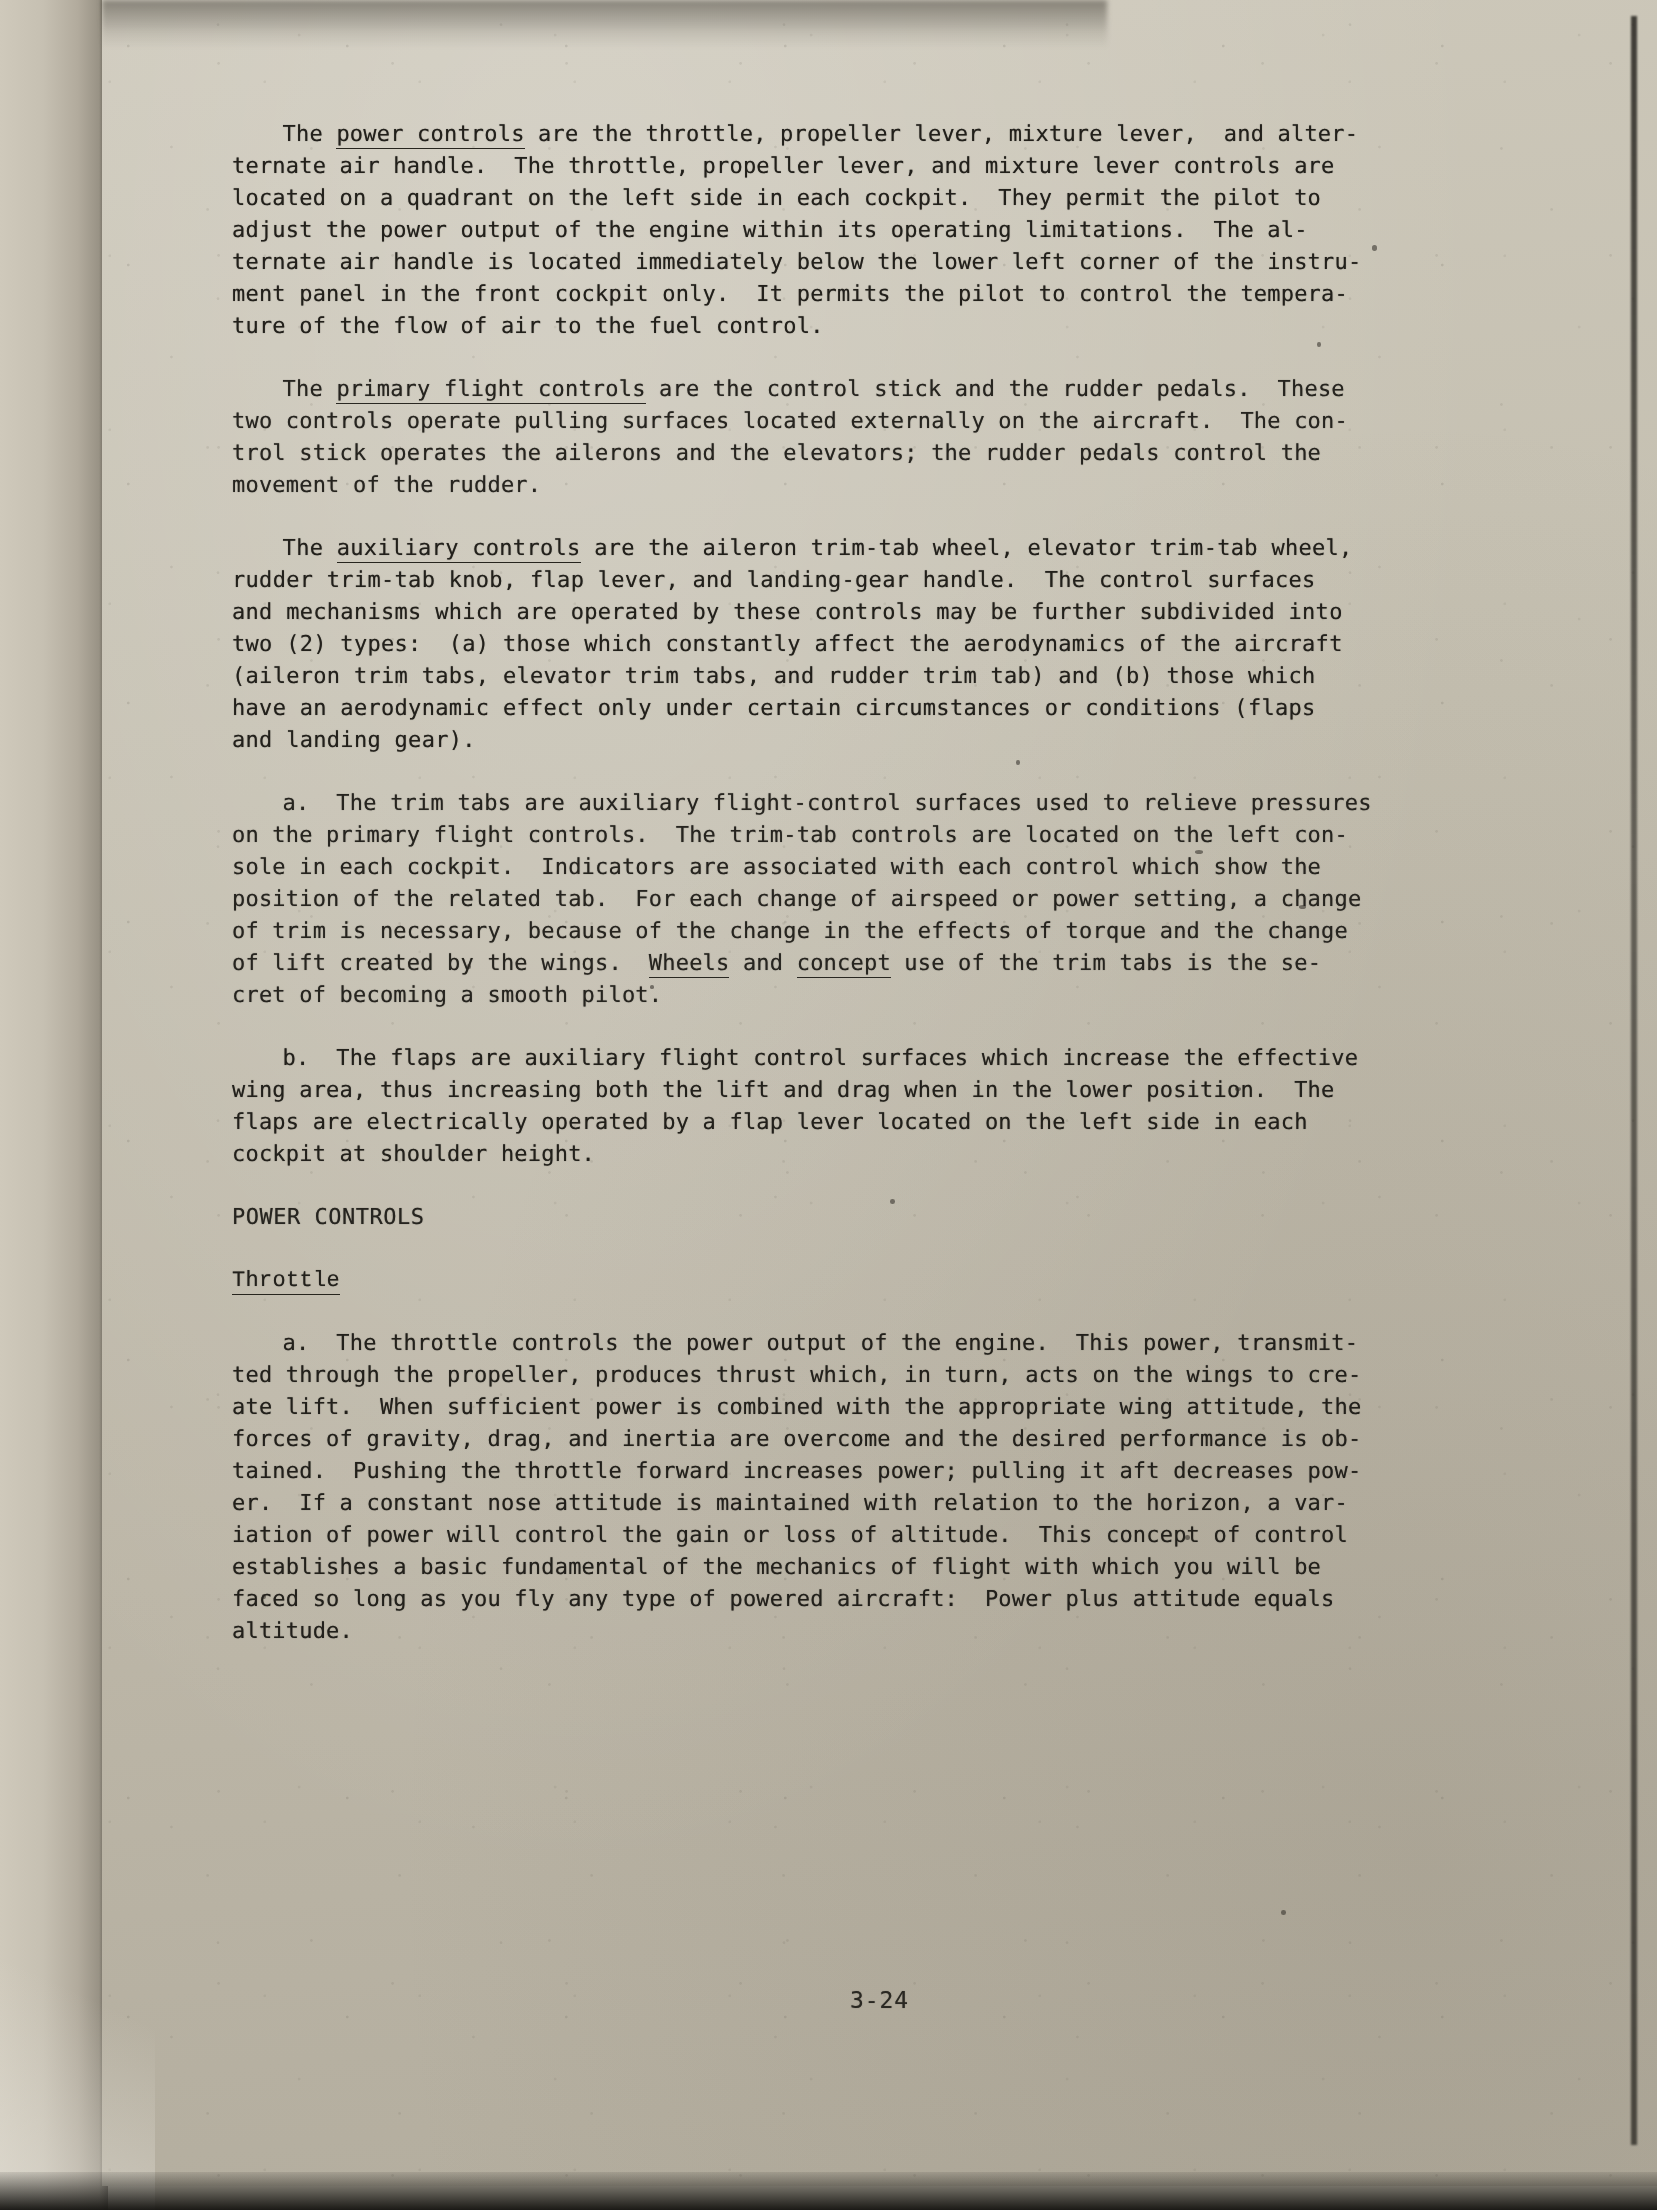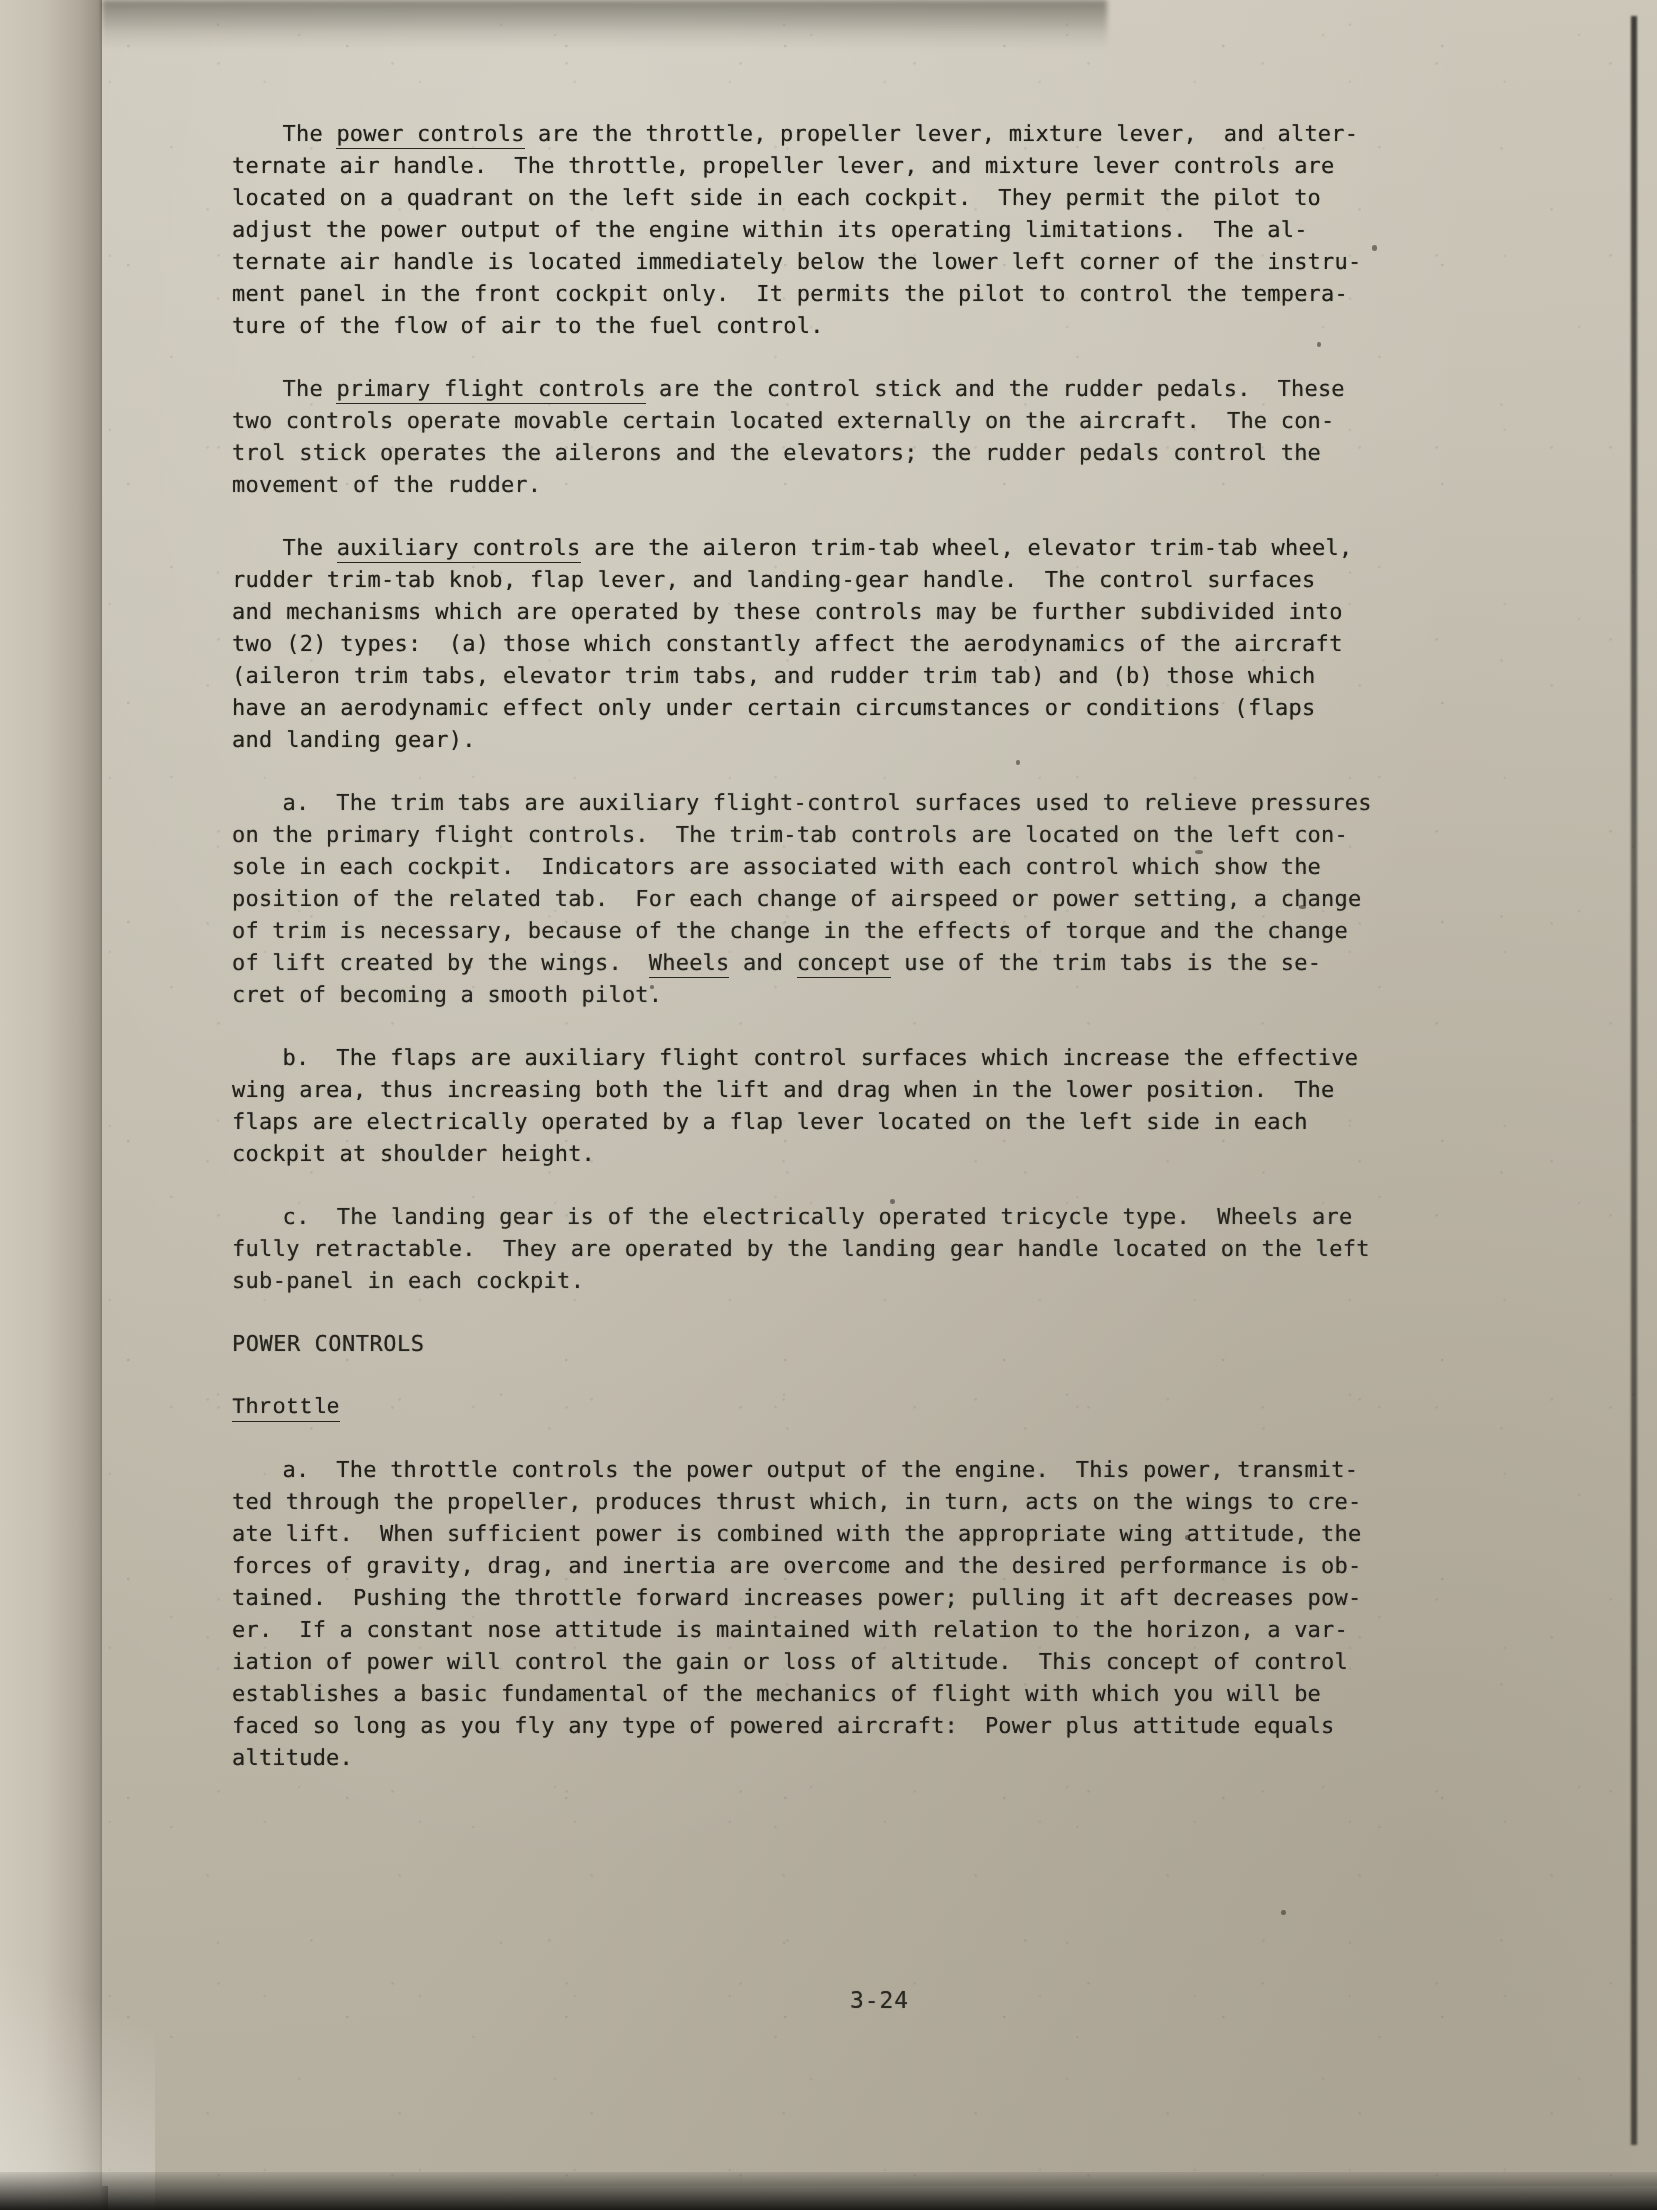--- a/index.html
+++ b/index.html
@@ -167,44 +167,41 @@
     <div class="typed">
       <div id="body-paragraphs">
           <p class="ind"><span>The </span><u class="ul">power controls</u><span> are the throttle, propeller lever, mixture lever,  and alter-
 ternate air handle.  The throttle, propeller lever, and mixture lever controls are
 located on a quadrant on the left side in each cockpit.  They permit the pilot to
 adjust the power output of the engine within its operating limitations.  The al-
 ternate air handle is located immediately below the lower left corner of the instru-
 ment panel in the front cockpit only.  It permits the pilot to control the tempera-
 ture of the flow of air to the fuel control.</span></p>
           <p class="ind"><span>The </span><u class="ul">primary flight controls</u><span> are the control stick and the rudder pedals.  These
-two controls operate movable certain located externally on the aircraft.  The con-
+two controls operate pulling surfaces located externally on the aircraft.  The con-
 trol stick operates the ailerons and the elevators; the rudder pedals control the
 movement of the rudder.</span></p>
           <p class="ind"><span>The </span><u class="ul">auxiliary controls</u><span> are the aileron trim-tab wheel, elevator trim-tab wheel,
 rudder trim-tab knob, flap lever, and landing-gear handle.  The control surfaces
 and mechanisms which are operated by these controls may be further subdivided into
 two (2) types:  (a) those which constantly affect the aerodynamics of the aircraft
 (aileron trim tabs, elevator trim tabs, and rudder trim tab) and (b) those which
 have an aerodynamic effect only under certain circumstances or conditions (flaps
 and landing gear).</span></p>
           <p class="ind"><span>a.  The trim tabs are auxiliary flight-control surfaces used to relieve pressures
 on the primary flight controls.  The trim-tab controls are located on the left con-
 sole in each cockpit.  Indicators are associated with each control which show the
 position of the related tab.  For each change of airspeed or power setting, a change
 of trim is necessary, because of the change in the effects of torque and the change
 of lift created by the wings.  </span><u class="ul">Wheels</u><span> and </span><u class="ul">concept</u><span> use of the trim tabs is the se-
 cret of becoming a smooth pilot.</span></p>
           <p class="ind"><span>b.  The flaps are auxiliary flight control surfaces which increase the effective
 wing area, thus increasing both the lift and drag when in the lower position.  The
 flaps are electrically operated by a flap lever located on the left side in each
 cockpit at shoulder height.</span></p>
-          <p class="ind"><span>c.  The landing gear is of the electrically operated tricycle type.  Wheels are
-fully retractable.  They are operated by the landing gear handle located on the left
-sub-panel in each cockpit.</span></p>
         </div>
 
       <p class="heading">POWER CONTROLS</p>
 
       <p class="subheading"><u class="ul">Throttle</u></p>
 
       <div id="throttle-paragraph">
           <p class="ind"><span>a.  The throttle controls the power output of the engine.  This power, transmit-
 ted through the propeller, produces thrust which, in turn, acts on the wings to cre-
 ate lift.  When sufficient power is combined with the appropriate wing attitude, the

